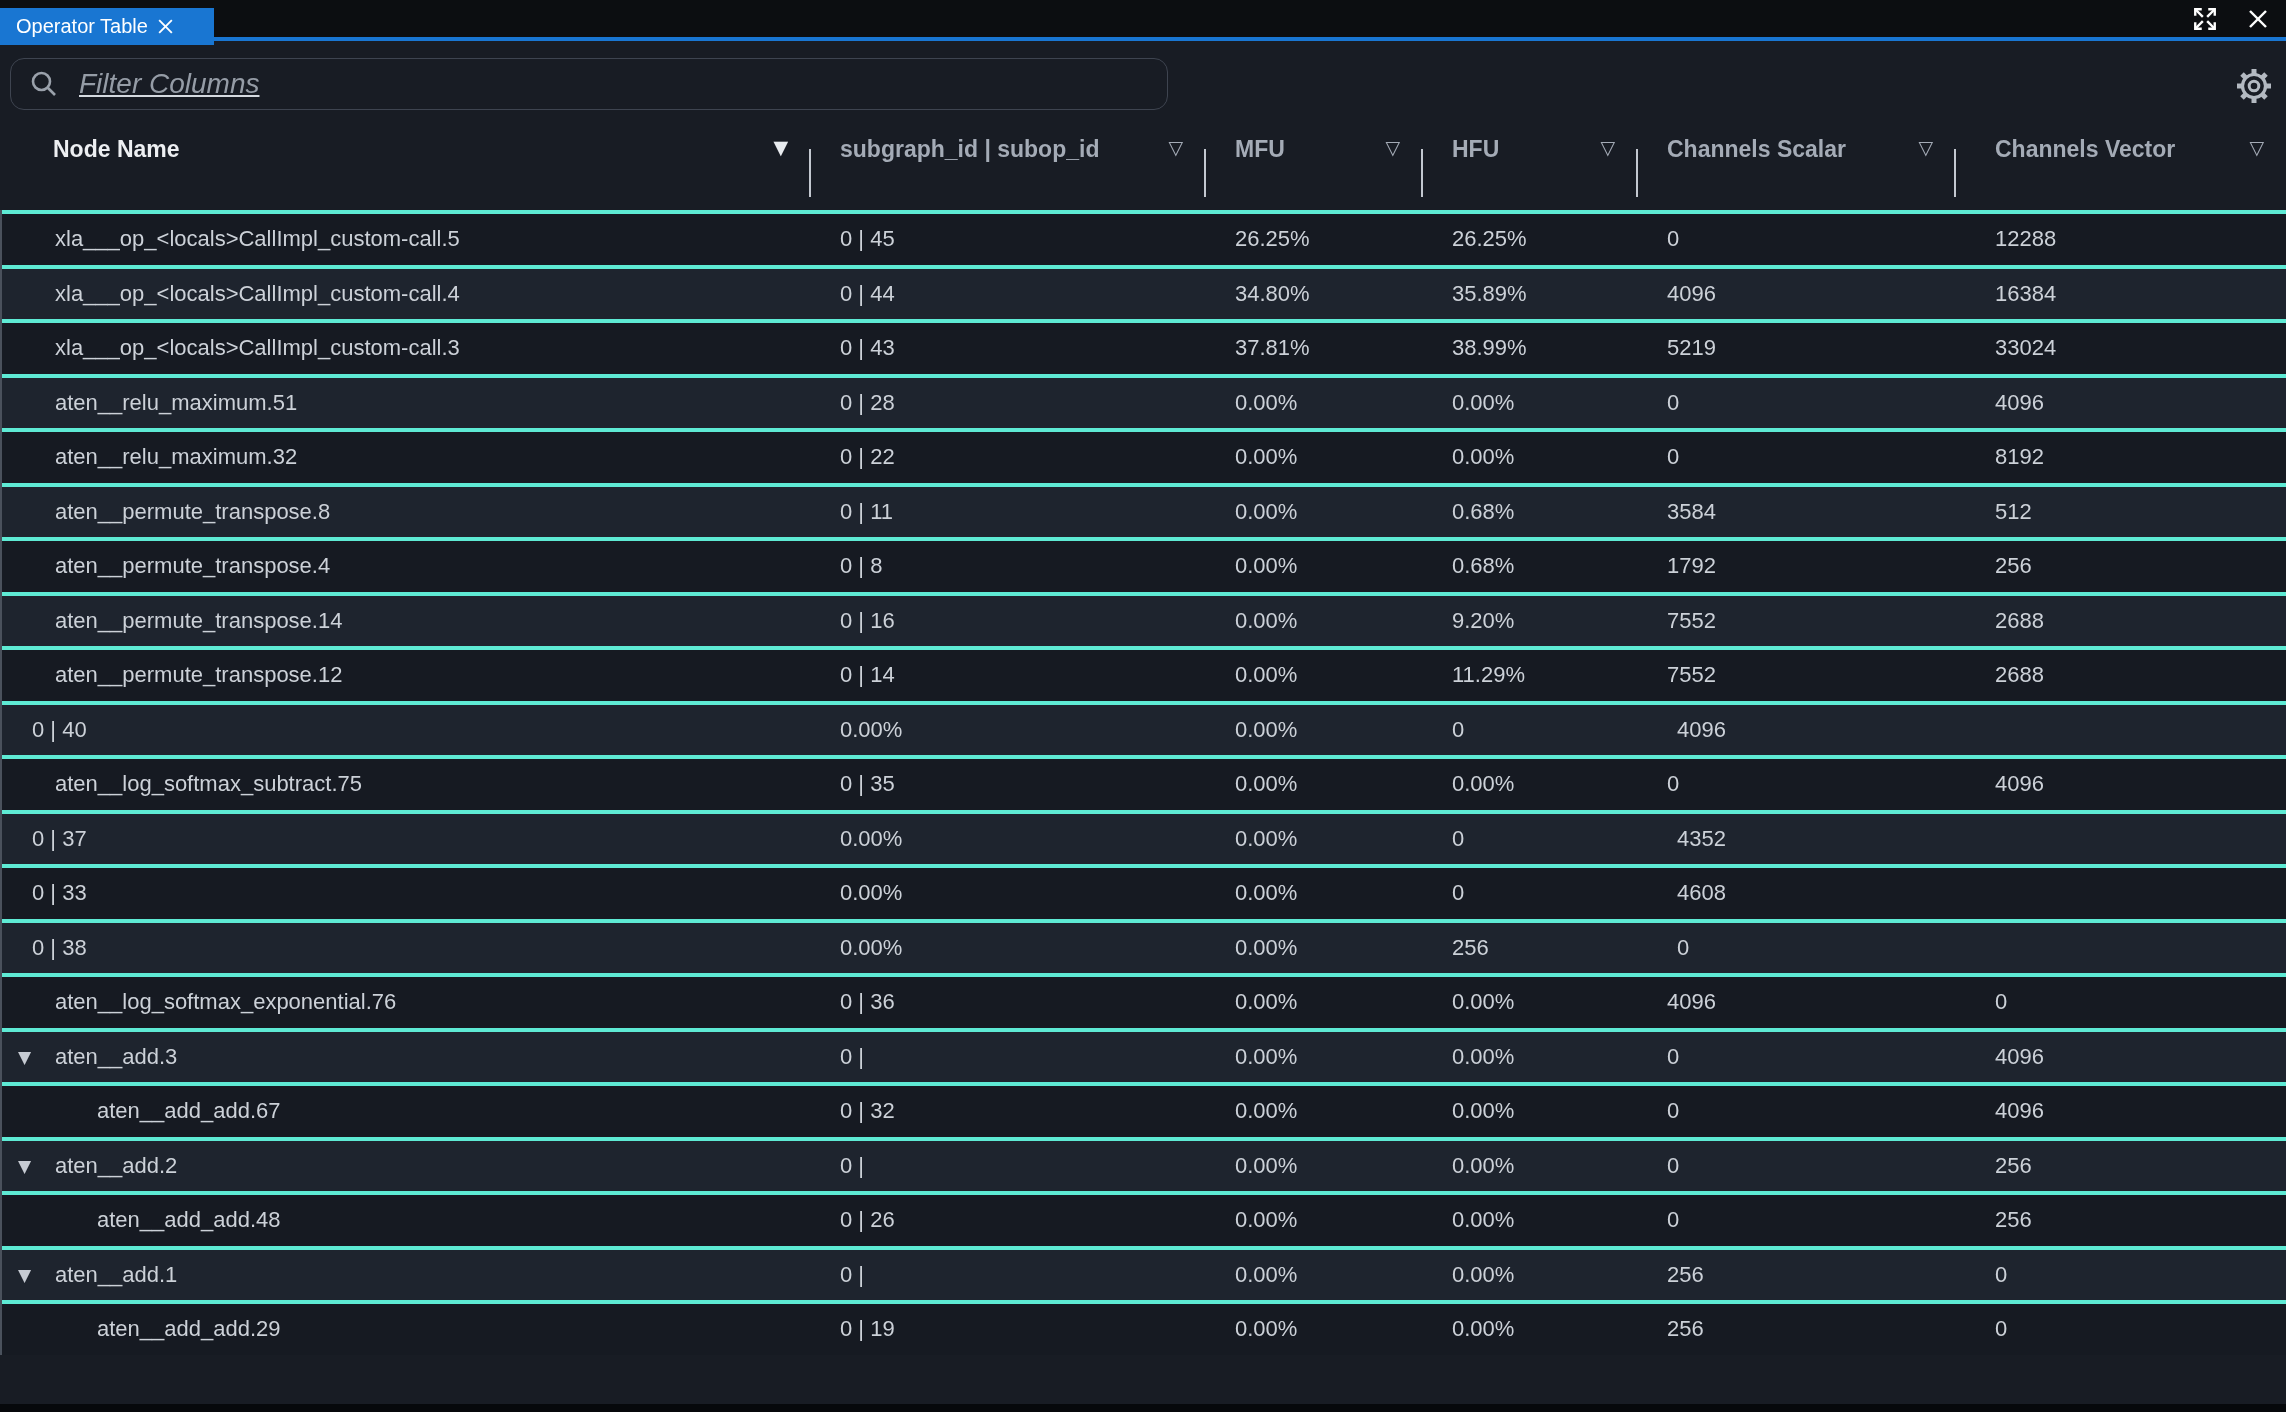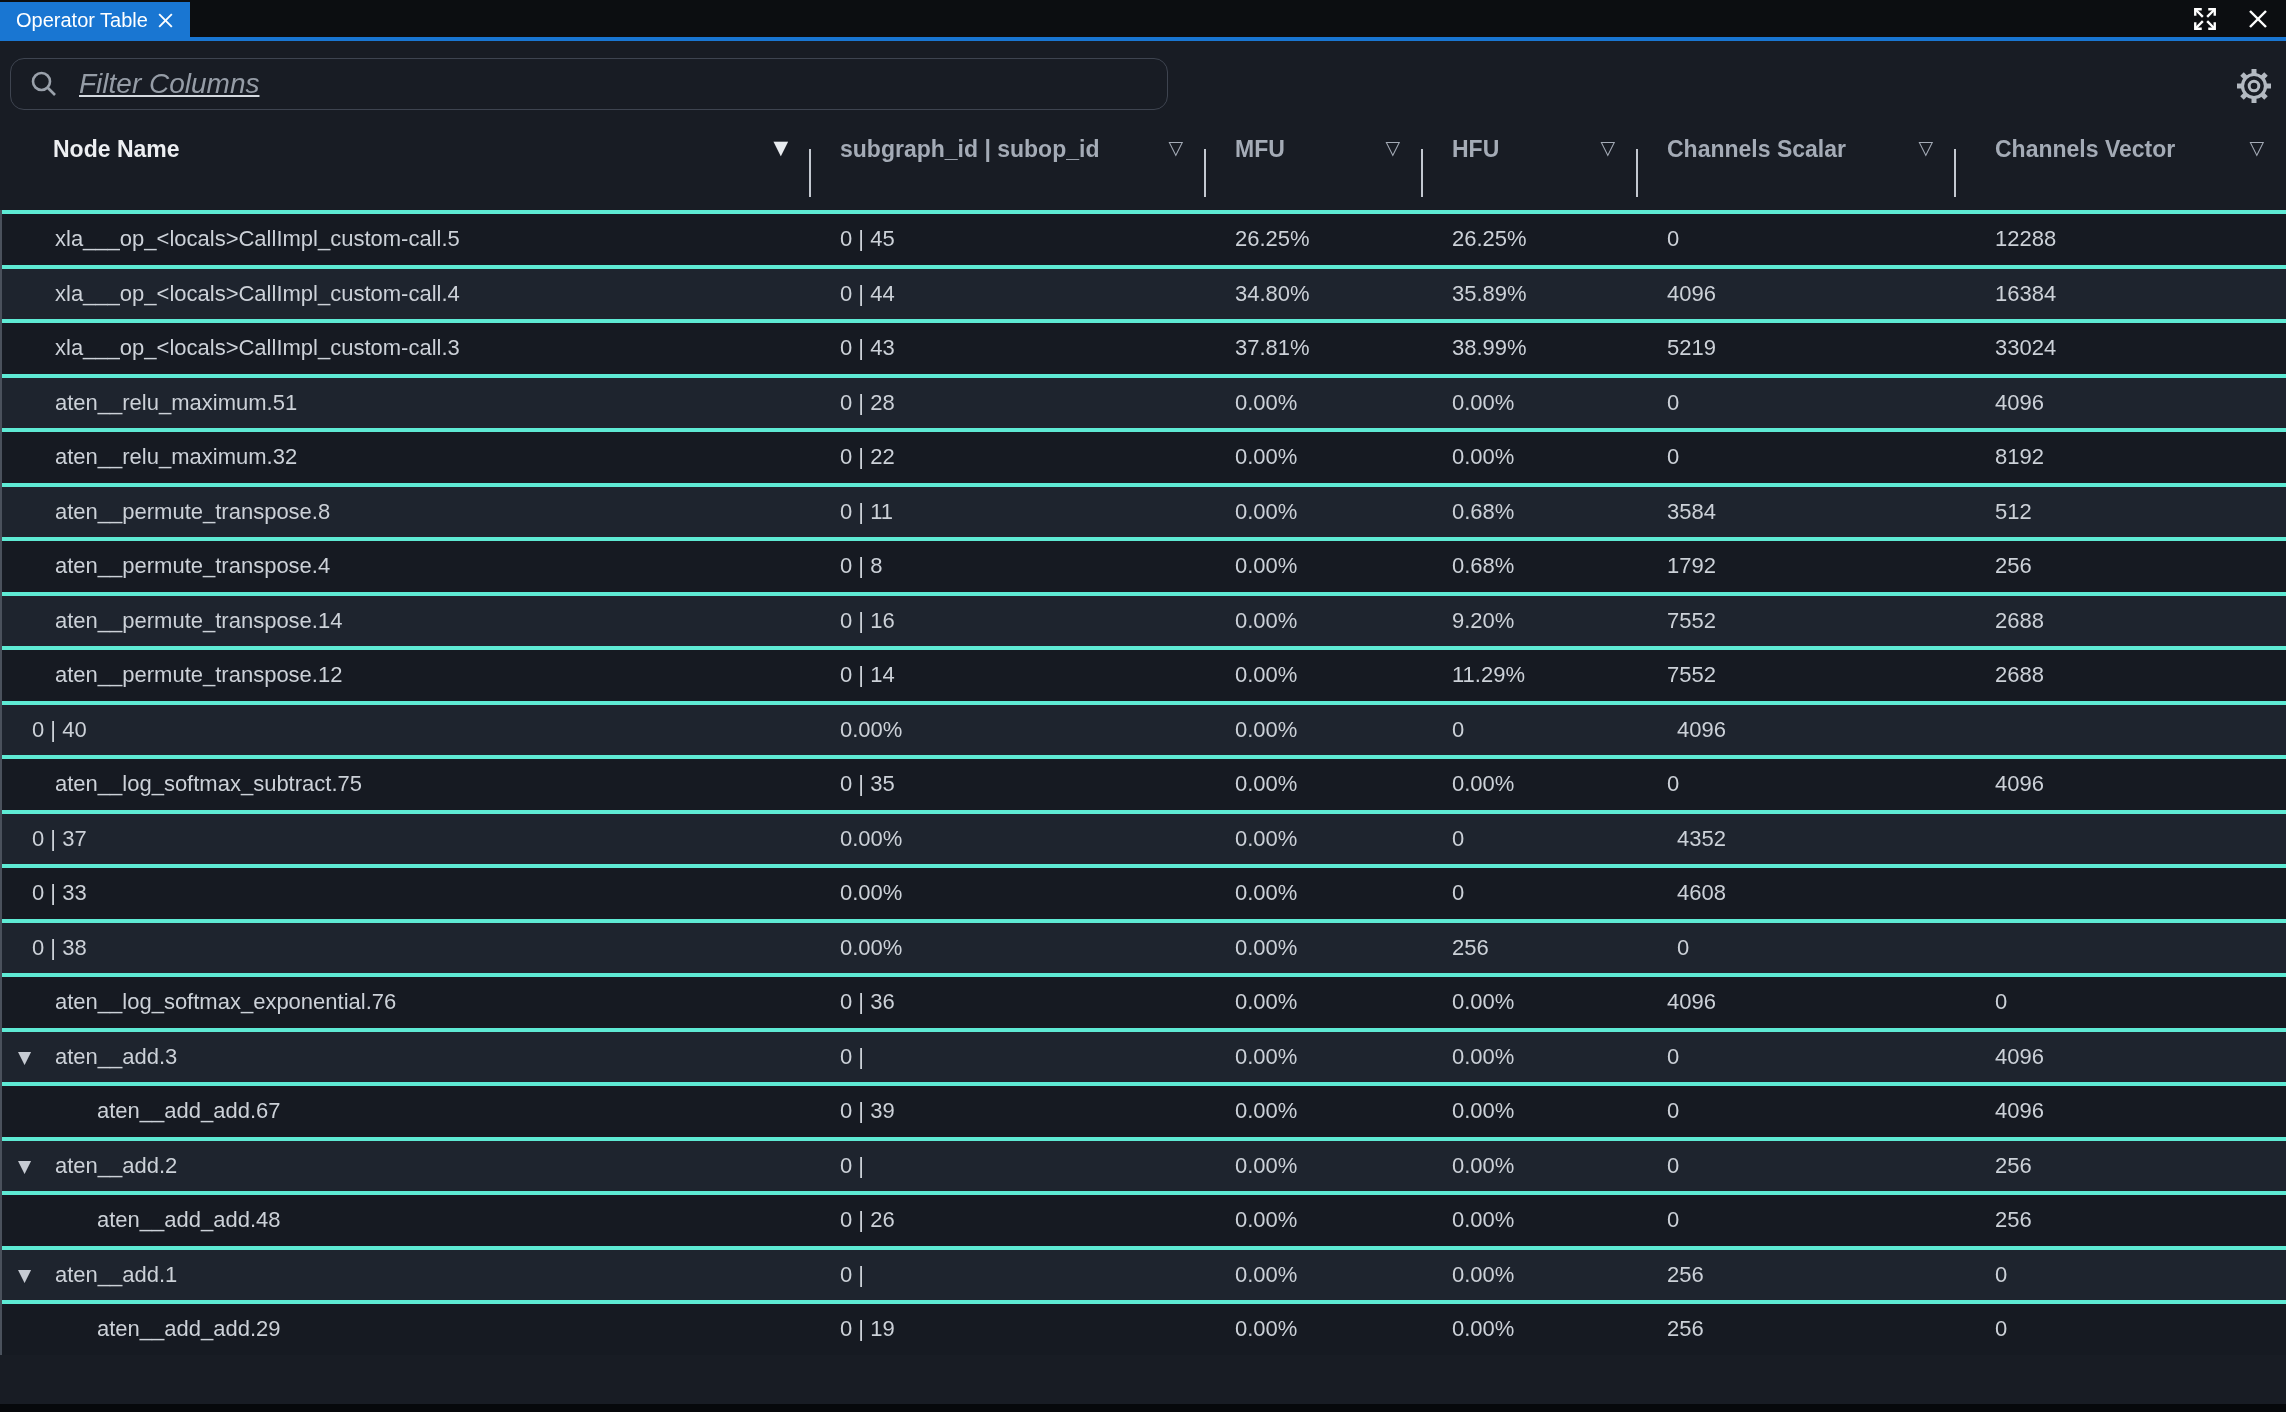--- a/index.html
+++ b/index.html
@@ -4,21 +4,21 @@
 <style>
   html,body { margin:0; padding:0; }
   body {
     width:2286px; height:1412px; position:relative; overflow:hidden;
     background:#181c24;
     font-family:"Liberation Sans","DejaVu Sans",sans-serif;
   }
   
   .tabbar { position:absolute; top:0; left:0; right:0; height:37px; background:#0c0e11; }
   .tab {
-    position:absolute; left:0; top:2px; width:190px; height:37px;
+    position:absolute; left:0; top:8px; width:214px; height:37px;
     background:#1976d2; color:#ffffff;
     display:flex; align-items:center; box-sizing:border-box; padding:0 16px; gap:8px;
     cursor:pointer;
   }
   .tab-label { font-size:20px; white-space:nowrap; }
   .tab-close { display:flex; align-items:center; }
   .window-controls {
     position:absolute; right:16px; top:0; height:37px;
     display:flex; align-items:center; gap:28px;
   }
@@ -328,21 +328,21 @@
       <div class="td">0 |</div>
       <div class="td">0.00%</div>
       <div class="td">0.00%</div>
       <div class="td">0</div>
       <div class="td cvec">4096</div>
     </div>
     <div class="tr odd child">
       <div class="td name">
         <div class="">aten__add_add.67</div>
       </div>
-      <div class="td">0 | 39</div>
+      <div class="td">0 | 32</div>
       <div class="td">0.00%</div>
       <div class="td">0.00%</div>
       <div class="td">0</div>
       <div class="td cvec">4096</div>
     </div>
     <div class="tr even">
       <div class="expander">▼</div>
       <div class="td name">
         <div class="">aten__add.2</div>
       </div>

